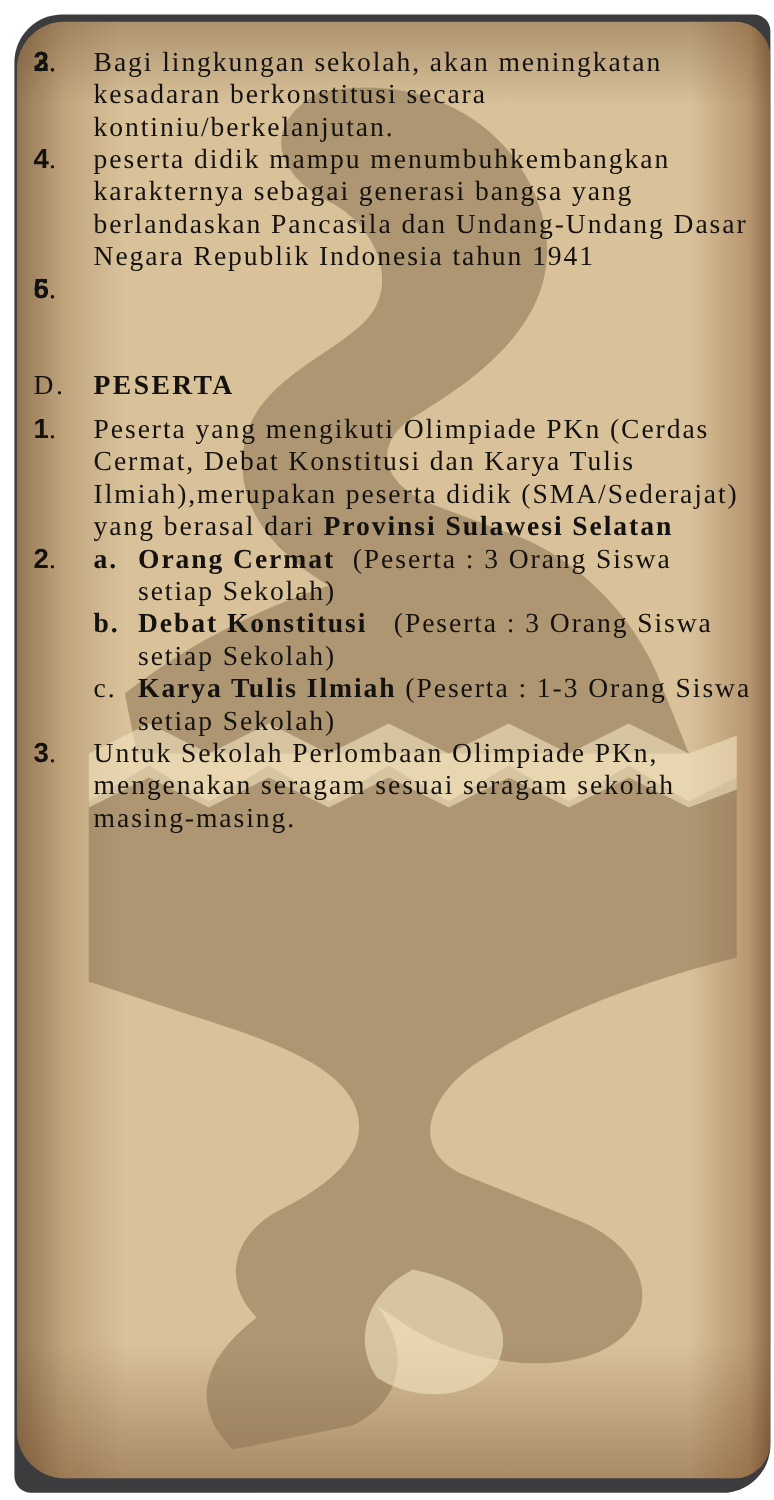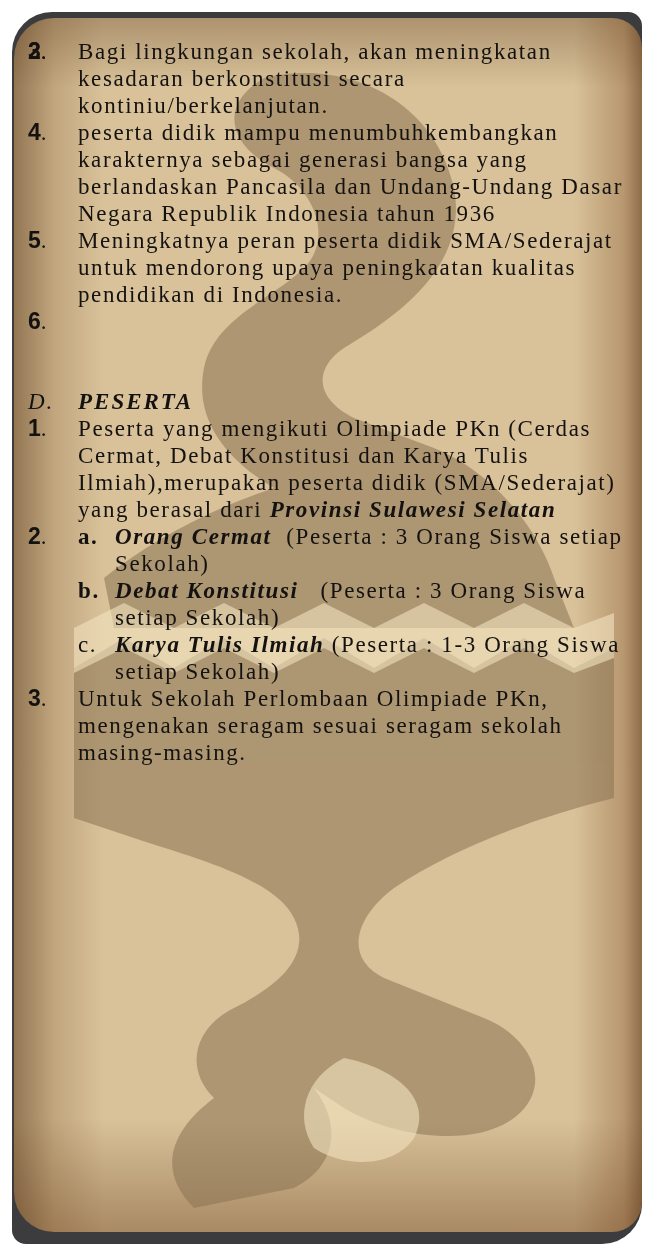--- a/index.html
+++ b/index.html
@@ -27,24 +27,24 @@
     }
     ol.list { list-style: none; margin: 0; padding: 0; }
     ol.list > li { position: relative; padding-left: 50px; }
     .num {
       position: absolute; left: 0; top: 0; width: 50px;
       font-family: "Liberation Sans", sans-serif; font-weight: bold; letter-spacing: 0;
     }
     .num .dot { font-family: "Liberation Serif", serif; font-weight: normal; }
     .spacer { height: 54px; }
     .section-heading {
-      font-weight: bold; letter-spacing: 2px;  font-style: italic;
+      font-weight: bold; letter-spacing: 2px; margin-bottom: 10px;
     }
     .section-heading .letter { font-weight: normal; display: inline-block; width: 50px; }
-    .bold { font-weight: bold; font-style: italic; }
+    .bold { font-weight: bold; }
     ol.sub { list-style: none; margin: 0; padding: 0; }
     ol.sub > li { position: relative; padding-left: 37px; }
     .sub-letter { position: absolute; left: 0; top: 0; font-weight: bold; }
     .sub-letter.light { font-weight: normal; }
   </style>
 </head>
 <body>
 
 <div class="card-shadow"></div>
 <div class="card">
@@ -63,25 +63,24 @@
     <ol class="list">
       <li>
         <span class="num"><span>2</span><span class="dot">.</span></span>
       </li>
       <li>
         <span class="num"><span>3</span><span class="dot">.</span></span>
         <span>Bagi lingkungan sekolah, akan meningkatan kesadaran berkonstitusi secara kontiniu/berkelanjutan.</span>
       </li>
       <li>
         <span class="num"><span>4</span><span class="dot">.</span></span>
-        <span>peserta didik mampu menumbuhkembangkan karakternya sebagai generasi bangsa yang berlandaskan Pancasila dan Undang-Undang Dasar Negara Republik Indonesia tahun 1936</span>
+        <span>peserta didik mampu menumbuhkembangkan karakternya sebagai generasi bangsa yang berlandaskan Pancasila dan Undang-Undang Dasar Negara Republik Indonesia tahun 1941</span>
       </li>
       <li>
         <span class="num"><span>5</span><span class="dot">.</span></span>
-        <span>Meningkatnya peran peserta didik SMA/Sederajat untuk mendorong upaya peningkaatan kualitas pendidikan di Indonesia.</span>
       </li>
       <li>
         <span class="num"><span>6</span><span class="dot">.</span></span>
       </li>
     </ol>
 
     <div class="spacer"></div>
     <div style="height:26px"></div>
 
     <div class="section-heading">

